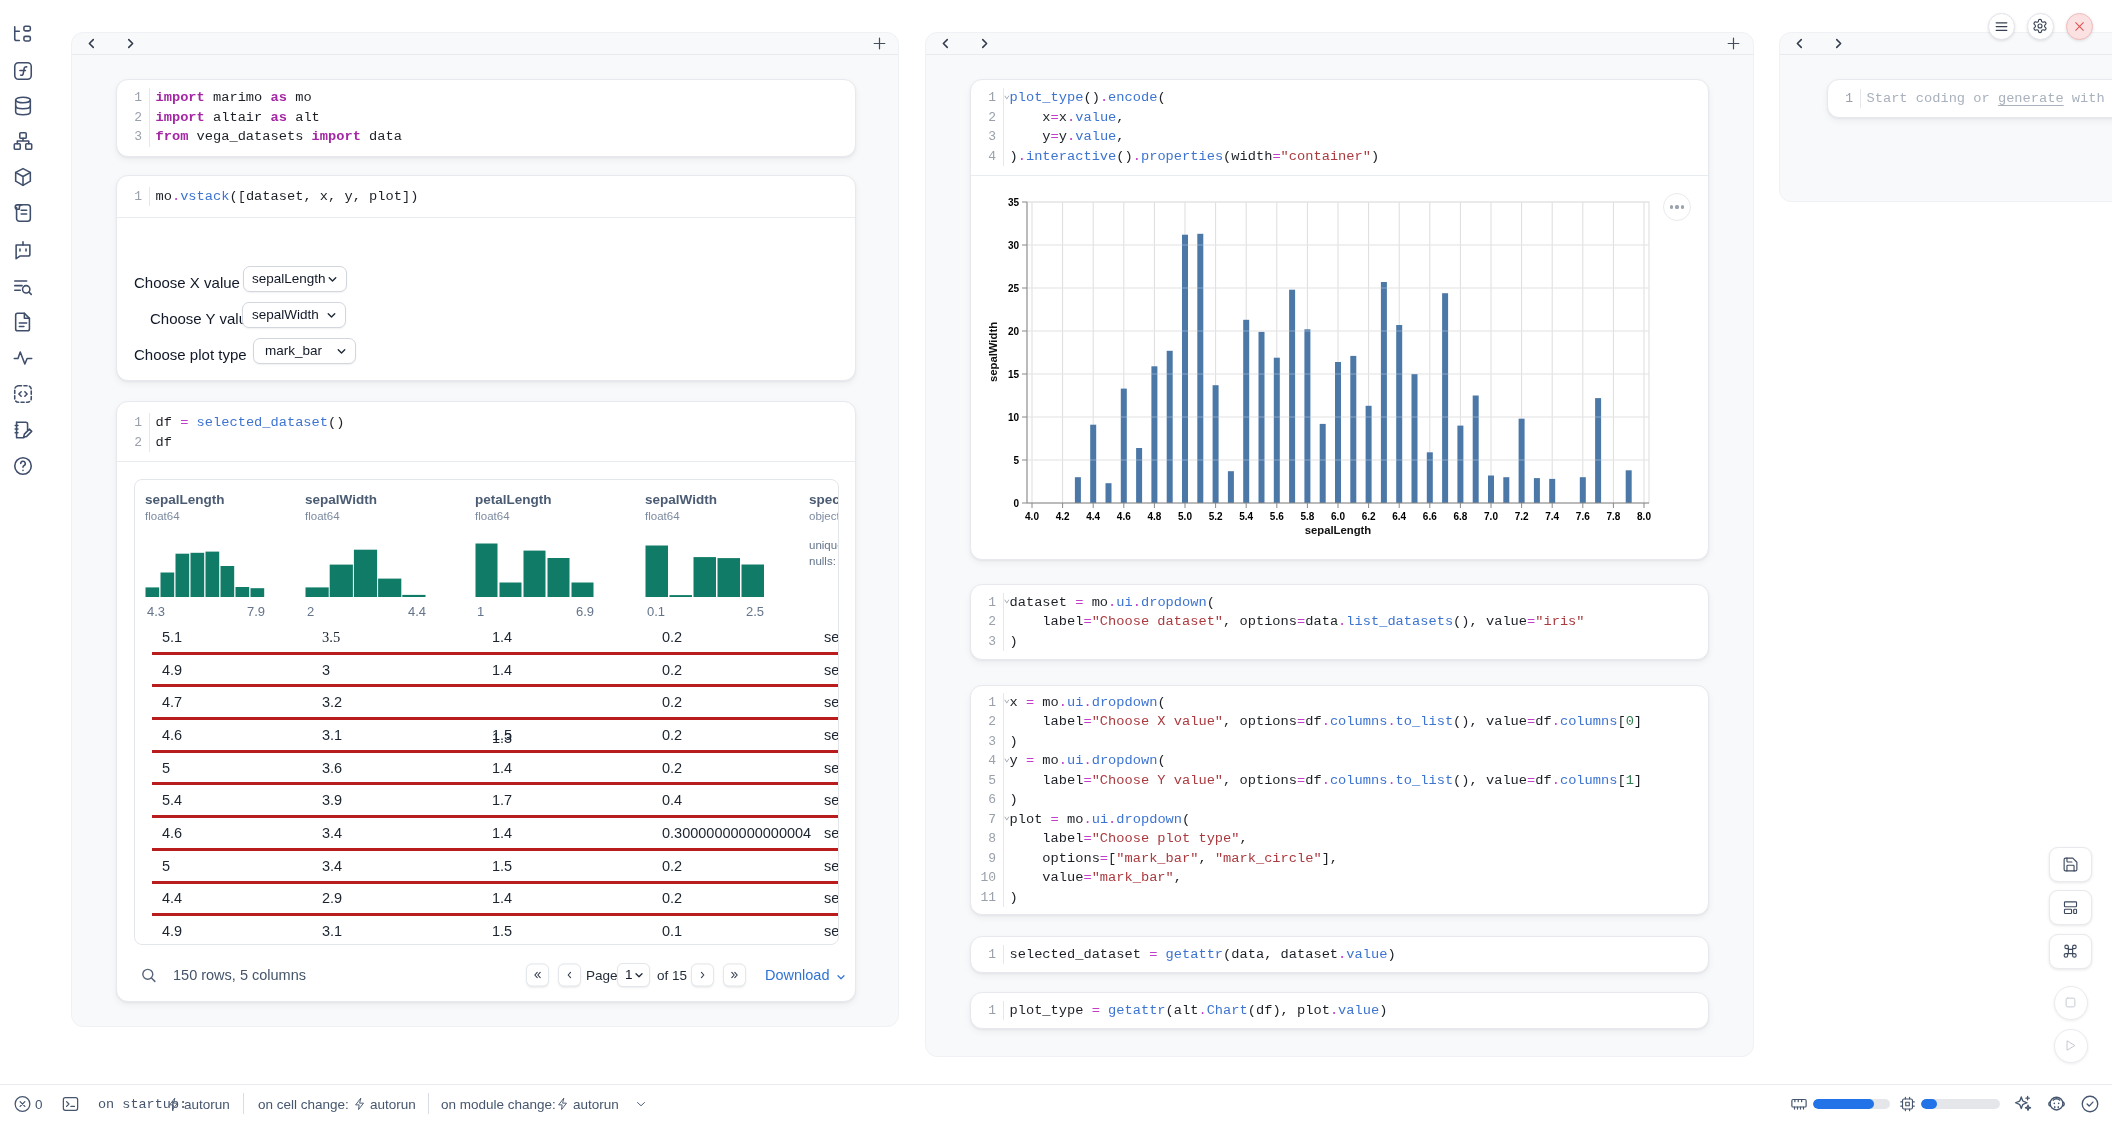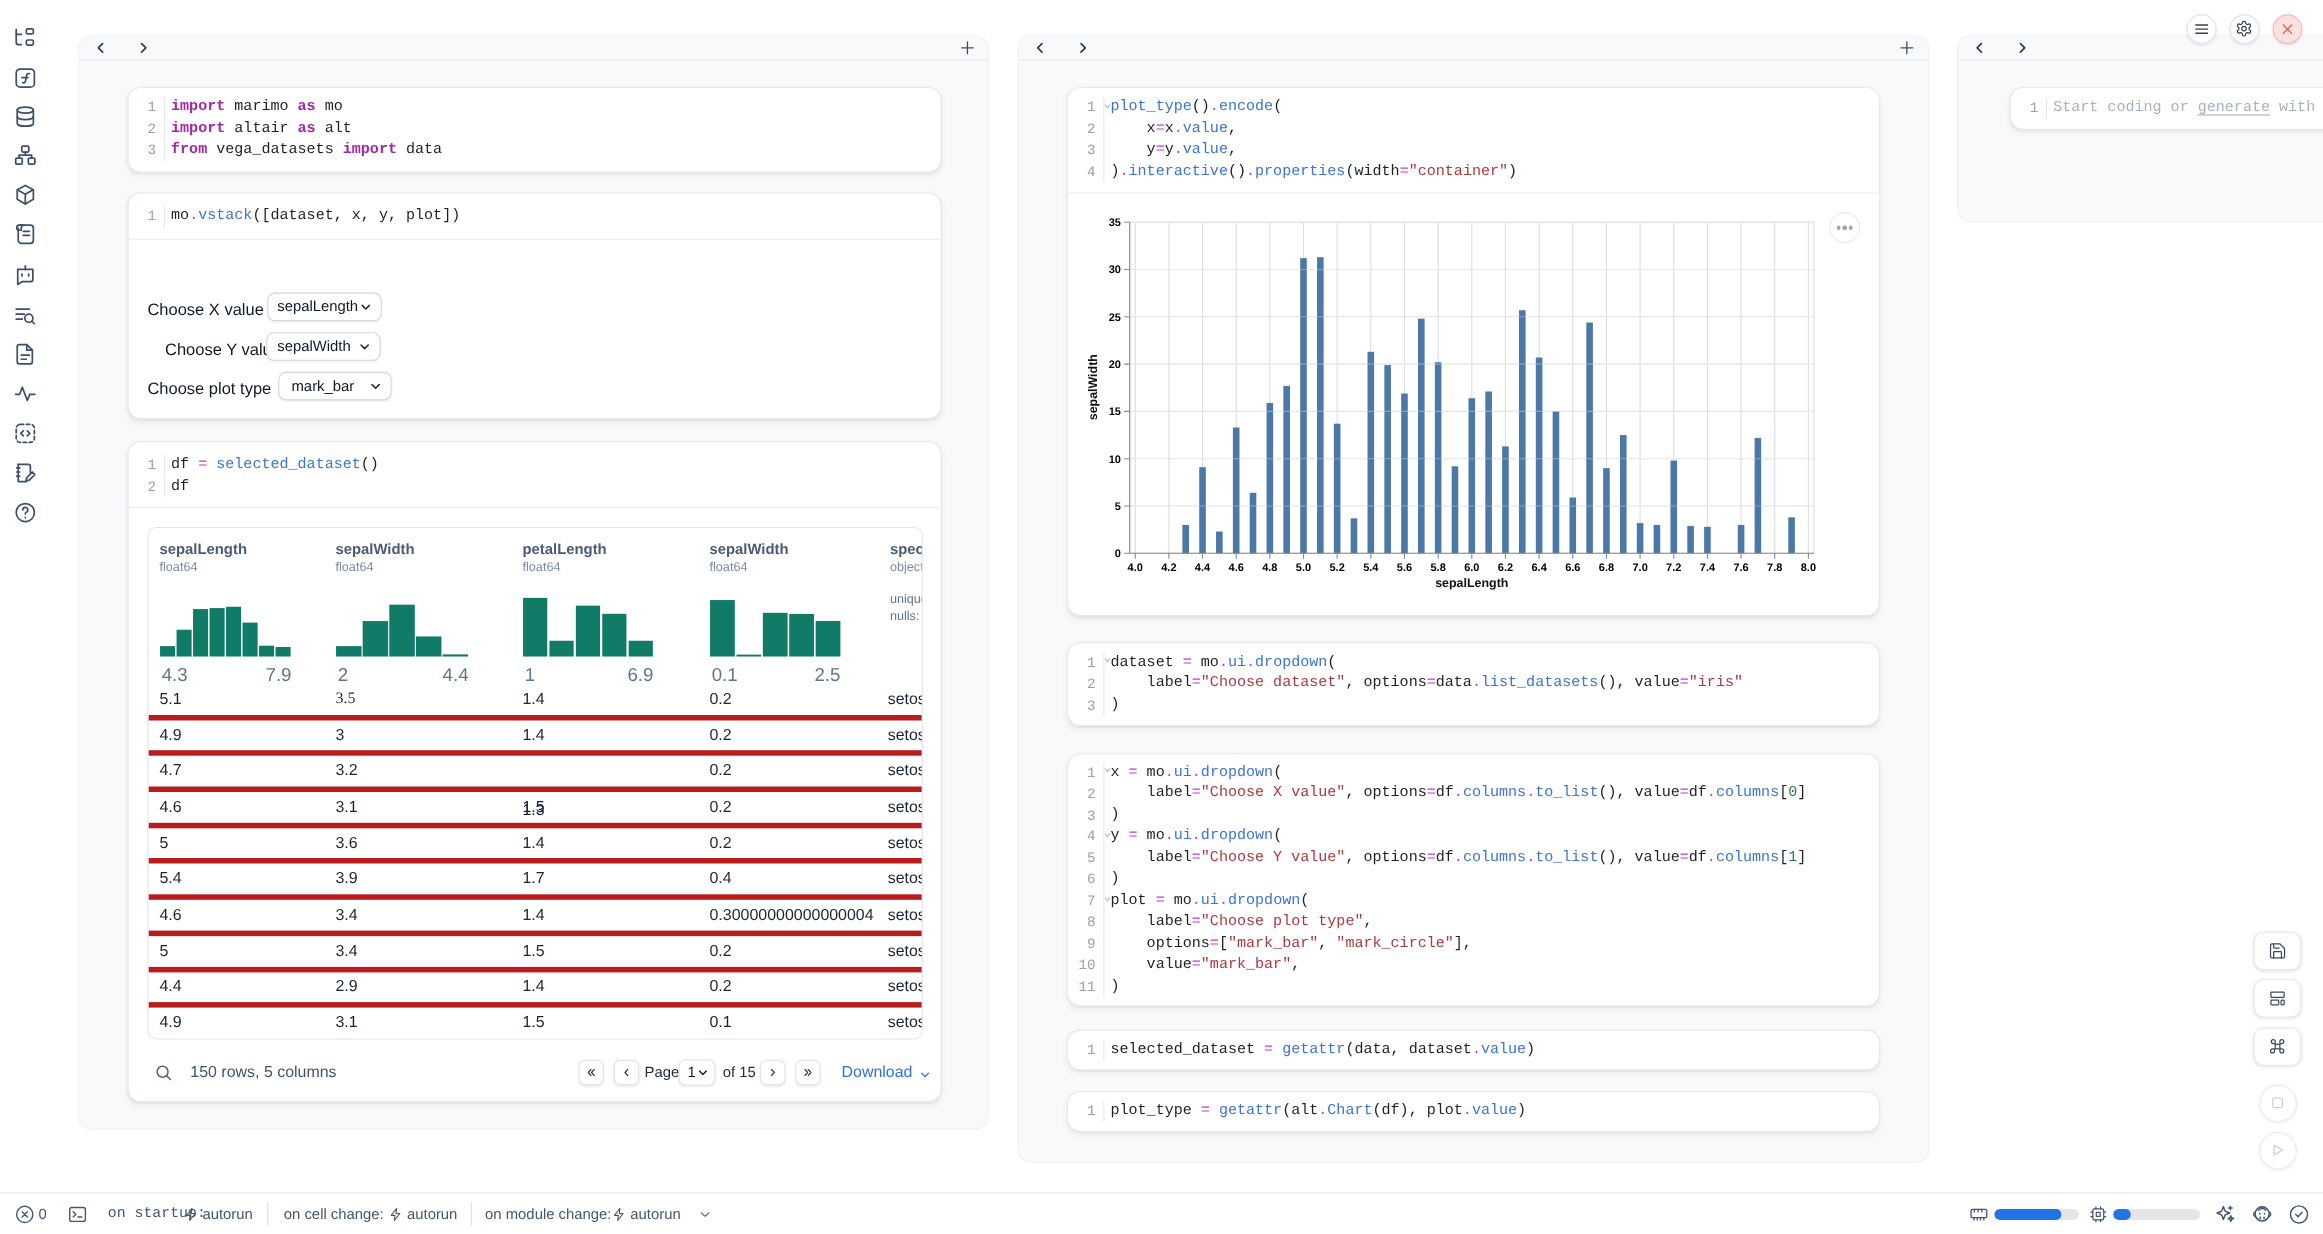--- a/index.html
+++ b/index.html
@@ -25,24 +25,24 @@
 .drow{position:absolute;left:0;height:36px;width:100%;}
 .dlab{position:absolute;top:50%;transform:translateY(-50%);font-size:15px;color:#111827;}
 .sel{position:absolute;top:2.5px;height:25.5px;background:#fff;border:1px solid #d2d6dd;
   border-radius:7px;font-size:13.5px;color:#111827;line-height:24px;
   box-shadow:0 1px 2px rgba(16,24,40,.06);}
 .selchev{position:absolute;right:7px;top:50%;transform:translateY(-50%);width:13px;height:13px;}
 .table{position:absolute;border:1px solid #e2e5ea;border-radius:8px;overflow:hidden;background:#fff;}
 .tcol{position:absolute;top:12px;height:130px;}
 .tname{font-size:13.5px;font-weight:bold;color:#4a5b73;}
 .ttype{font-size:11.5px;color:#7c8aa0;margin-top:3px;}
-.tmin,.tmax{position:absolute;left:2px;font-size:17px;color:#64748b;}
+.tmin,.tmax{position:absolute;left:2px;font-size:13px;color:#64748b;}
 .tmax{text-align:right;}
 .tuniq{position:absolute;left:0;font-size:11.5px;color:#64748b;white-space:nowrap;}
-.trow{position:absolute;left:0;width:100%;height:32.7px;border-bottom:5px solid #b91c1c;}
+.trow{position:absolute;left:17px;width:100%;height:32.7px;border-bottom:3px solid #b91c1c;}
 .trow span{position:absolute;top:50%;transform:translateY(-50%);font-size:14.5px;color:#1b2430;}
 .tfoot{position:absolute;left:0;width:100%;height:32px;}
 .mag{position:absolute;width:17px;height:17px;top:50%;transform:translateY(-50%);}
 .tinfo{position:absolute;top:50%;transform:translateY(-50%);font-size:14.5px;color:#44546a;}
 .pbtn{position:absolute;top:50%;transform:translateY(-50%);width:23px;height:23px;background:#fff;
   border:1px solid #e3e6ea;border-radius:6px;box-shadow:0 1px 2px rgba(16,24,40,.08);
   display:flex;align-items:center;justify-content:center;}
 .pbtn svg{width:13px;height:13px;}
 .ptext{position:absolute;top:50%;transform:translateY(-50%);font-size:13.5px;color:#1f2937;}
 .psel{position:absolute;top:50%;transform:translateY(-50%);width:33px;height:24px;background:#fff;

